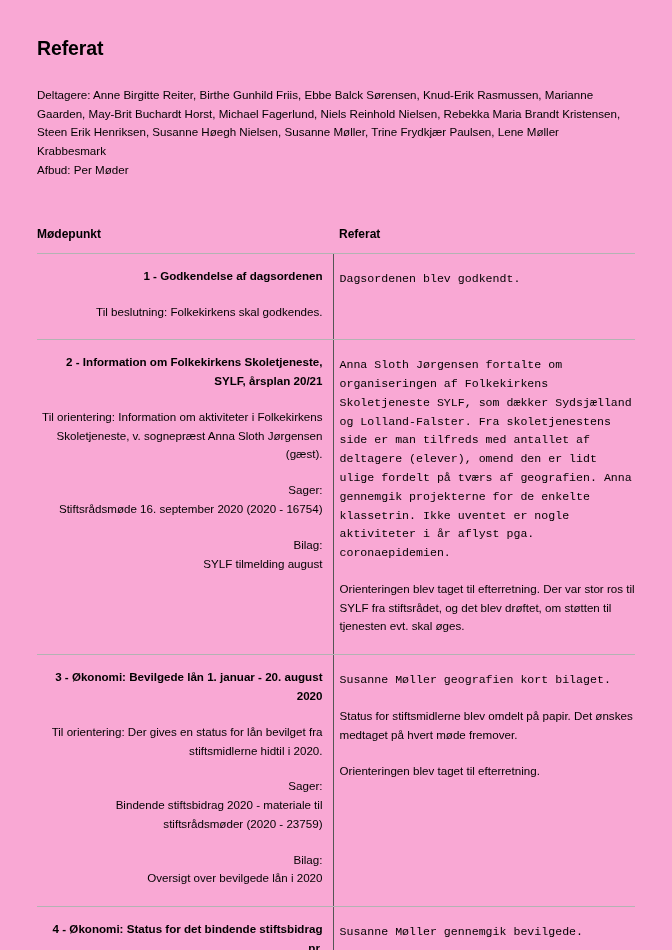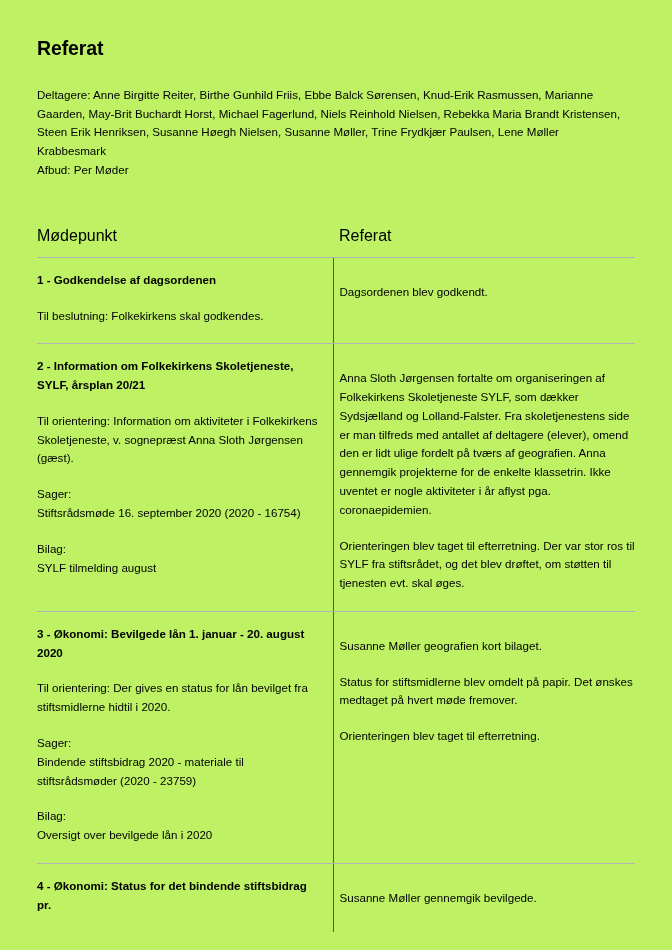--- a/index.html
+++ b/index.html
@@ -11,21 +11,21 @@
   body {
     font-family: "Liberation Sans", sans-serif;
     color: #000000;
     -webkit-font-smoothing: antialiased;
   }
   #page {
     position: relative;
     width: 672px;
     height: 950px;
     overflow: hidden;
-    background: #bef264;
+    background: #f9a8d4;
   }
   .sheet {
     position: absolute;
     left: 37px;
     top: 0;
     width: 598px;
   }
 
   
   .masthead { padding-top: 38px; }
@@ -67,55 +67,55 @@
   .minutes {
     width: 598px;
     border-collapse: collapse;
     table-layout: fixed;
     margin-top: 47px;
   }
   .minutes col.c-left  { width: 296px; }
   .minutes col.c-right { width: 302px; }
 
   .minutes thead th {
-    font-size: 16px;
-    font-weight: normal;
+    font-size: 12px;
+    font-weight: bold;
     text-align: left;
     vertical-align: top;
     padding: 0 0 12px 0;
     border-bottom: 1.4px solid #b3b3b3;
   }
   .minutes thead th.h-right { padding-left: 6px; }
 
   .minutes tbody td {
     font-size: 11.6px;
     line-height: 1.62;
     vertical-align: top;
     padding: 13px 0 18px 0;
     border-bottom: 1.4px solid #b3b3b3;
   }
   .minutes tbody tr:last-child td { border-bottom: none; }
 
-  .minutes tbody td.cell-left { padding-right: 10px; }
+  .minutes tbody td.cell-left { padding-right: 10px; text-align: right; }
   .minutes tbody td.cell-right {
     padding-left: 6px;
     border-left: 1.6px solid #555555;
   }
 
   .item-title {
     font-weight: bold;
     margin: 0 0 0 0;
     display: block;
   }
   .para {
     margin: 0;
     display: block;
   }
   .para.spaced { margin-top: 17px; }
-  .para.tight  { margin-top: 12px; }
+  .para.tight  { margin-top: 3px; font-family: Liberation Mono, monospace; }
 </style>
 </head>
 <body>
 
 <div id="page">
   <div class="sheet">
 
     <div class="masthead">
       <h1 class="doc-title">Referat</h1>
     </div>

